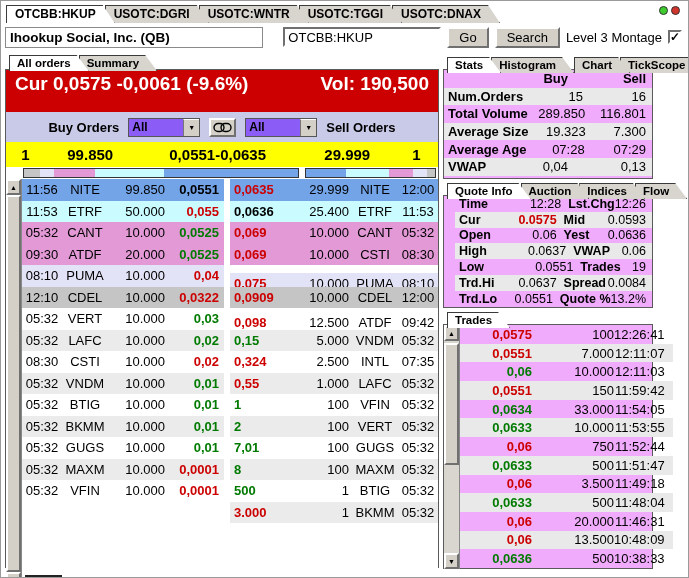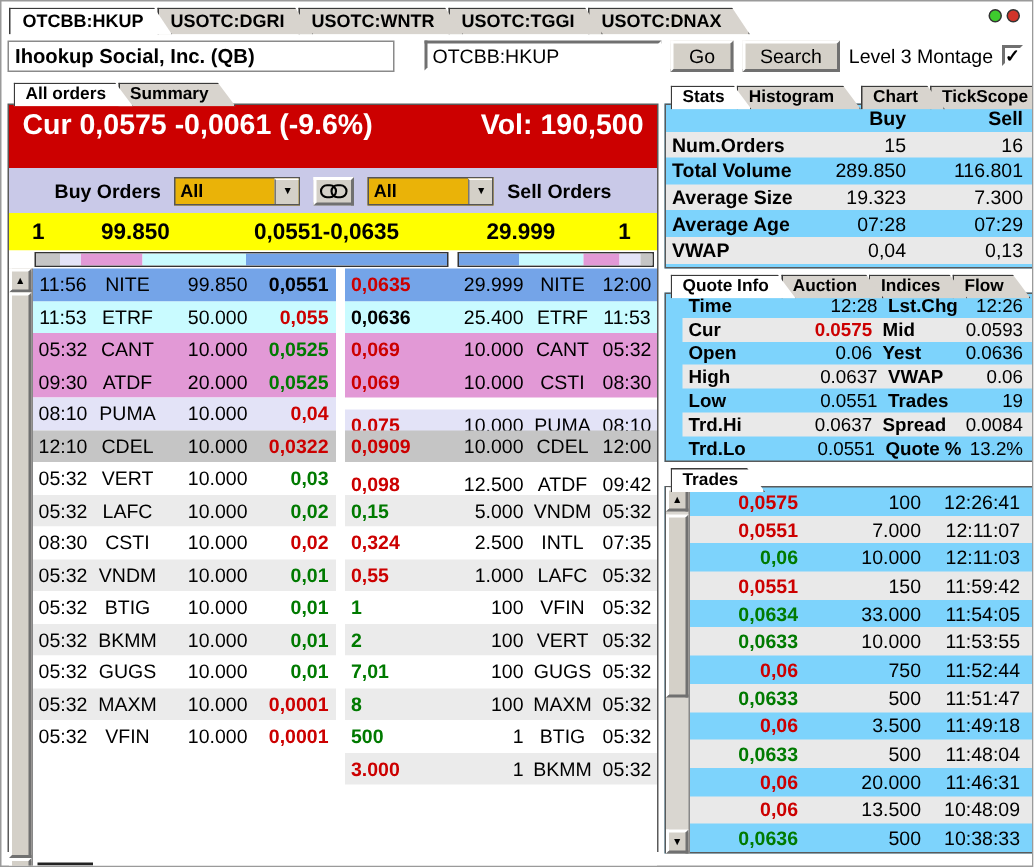--- a/index.html
+++ b/index.html
@@ -27,21 +27,21 @@
        font-size:13px;padding:0 10px;cursor:pointer;}
   .lvl3{font-size:13px;white-space:nowrap;}
   .chk{width:14px;height:14px;background:#fff;border:2px solid;border-color:#707070 #ffffff #ffffff #707070;
        display:inline-flex;align-items:center;justify-content:center;font-size:12px;font-weight:bold;margin-right:4px;cursor:pointer;}
 
   
   .lpanel{position:absolute;top:68px;left:4px;width:434px;height:499px;border:1px solid #5a5a5a;background:#fff;}
   .banner{height:42px;display:flex;justify-content:space-between;align-items:flex-start;
           padding:3px 9px 0 9px;color:#fff;font-size:19px;font-weight:bold;}
   .band{height:30px;display:flex;align-items:center;justify-content:center;gap:9px;font-size:13px;font-weight:bold;}
-  .combo{display:flex;width:84px;height:19px;border:1px solid #555;background:#eab308;}
+  .combo{display:flex;width:72px;height:19px;border:1px solid #555;background:#8b5cf6;}
   .combo .ct{flex:1;font-size:12px;font-weight:bold;padding:1px 0 0 3px;}
   .combo .cb{width:16px;background:#d4d0c8;border-left:1px solid #777;border-top:1px solid #fff;
              display:flex;align-items:center;justify-content:center;font-size:7px;}
   .linkbtn{width:27px;height:19px;background:#d4d0c8;border:2px solid;border-color:#ffffff #707070 #707070 #ffffff;
            display:flex;align-items:center;justify-content:center;cursor:pointer;}
   .yellowbar{height:25px;display:flex;align-items:center;font-size:15px;font-weight:bold;}
   .yellowbar span{text-align:center;}
   .strip{height:12px;background:#fff;display:flex;align-items:center;padding-left:17px;}
   .dbar{height:10px;border:1px solid #333;display:flex;overflow:hidden;}
   .dbar .seg{height:100%;display:block;}
@@ -65,21 +65,21 @@
   .px-green{color:var(--c-up);}
   .px-black{color:#000;}
 
   
   .sbar{width:16px;flex:none;background:#d9d6d0;border-right:1px solid #888;display:flex;flex-direction:column;position:relative;}
   .sbtn{width:15px;height:16px;flex:none;background:#d4d0c8;border:2px solid;border-color:#ffffff #707070 #707070 #ffffff;
         display:flex;align-items:center;justify-content:center;font-size:7px;line-height:1;cursor:pointer;}
   .strack{flex:1;position:relative;}
   .sthumb{position:absolute;left:0;width:15px;background:#d4d0c8;border:2px solid;border-color:#ffffff #707070 #707070 #ffffff;cursor:grab;}
 
-  .rpanel-box{position:absolute;left:442px;width:246px;border:1px solid #5a5a5a;background:#7dd3fc;}
+  .rpanel-box{position:absolute;left:442px;width:210px;border:1px solid #5a5a5a;background:#f0abfc;}
   .srow{display:flex;height:17.6px;align-items:center;font-size:13px;}
   .srow .lab{flex:1;font-weight:bold;padding-left:4px;white-space:nowrap;}
   .srow .v1{width:74px;text-align:right;}
   .srow .v2{width:84px;text-align:right;padding-right:6px;}
   .srow.head .v1,.srow.head .v2{font-weight:bold;}
   .shade{background:#e9e9e9;}
   .qrow{display:flex;height:15.8px;align-items:center;font-size:12.5px;}
   .qrow .ql{width:54px;font-weight:bold;padding-left:4px;white-space:nowrap;}
   .qrow .qv{width:76px;text-align:right;}
   .qrow .qr{width:64px;font-weight:bold;padding-left:7px;white-space:nowrap;}

